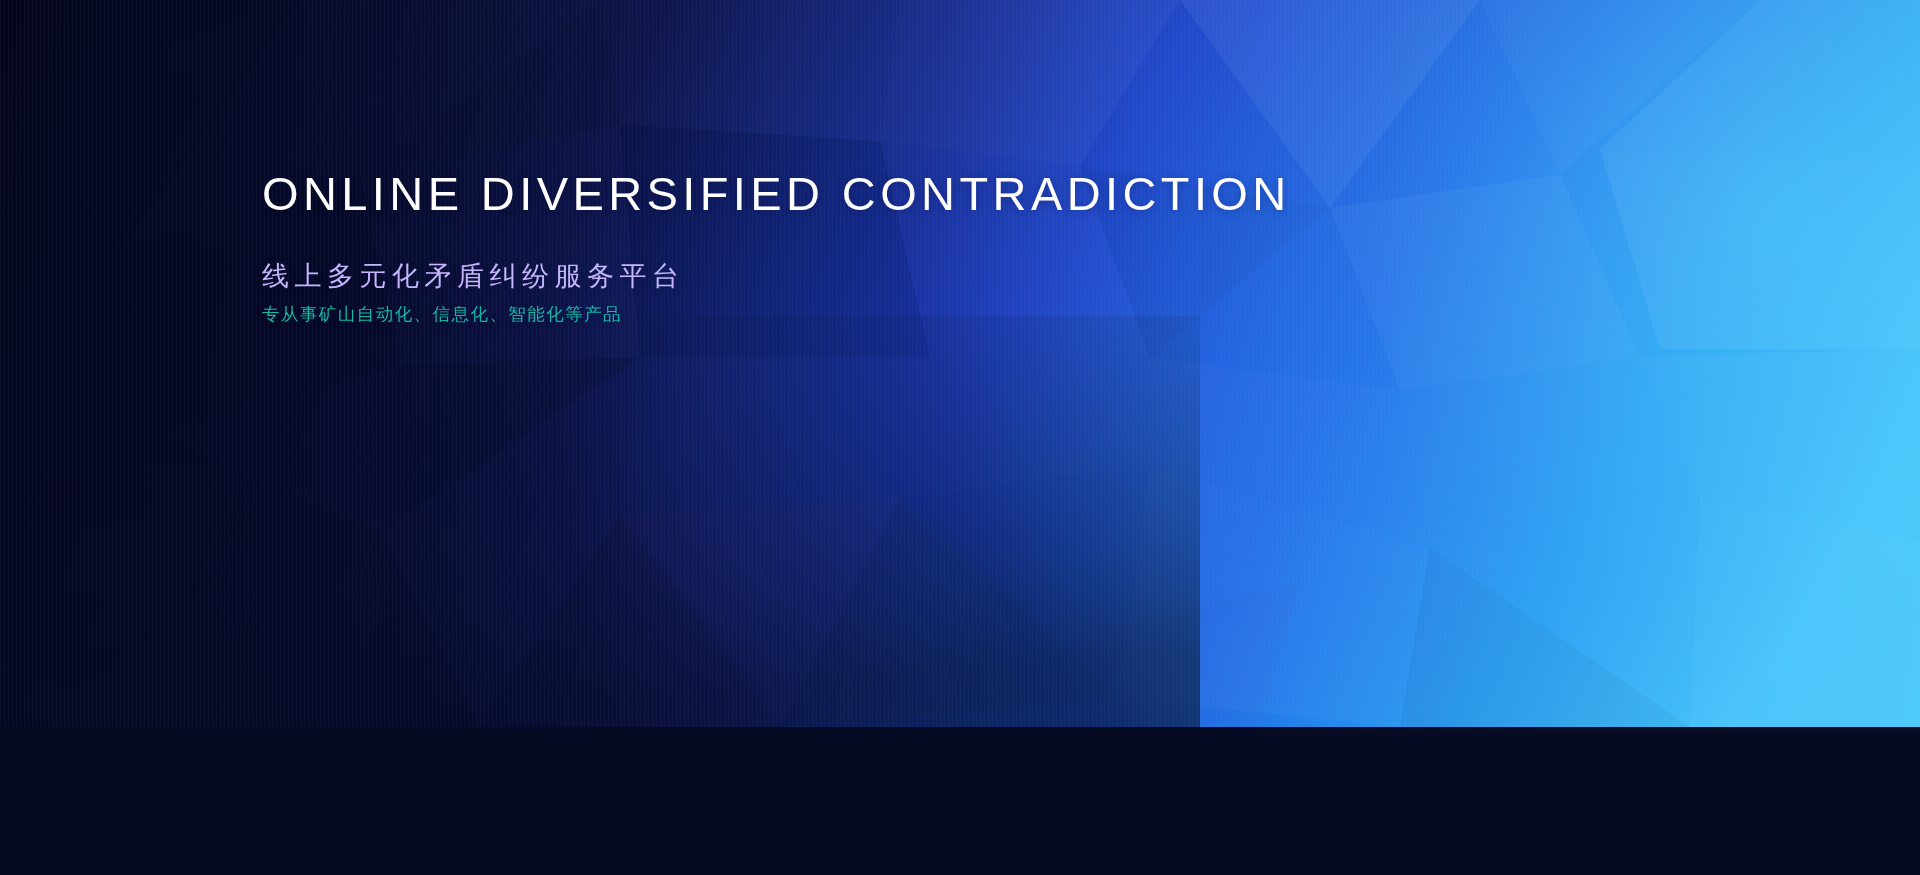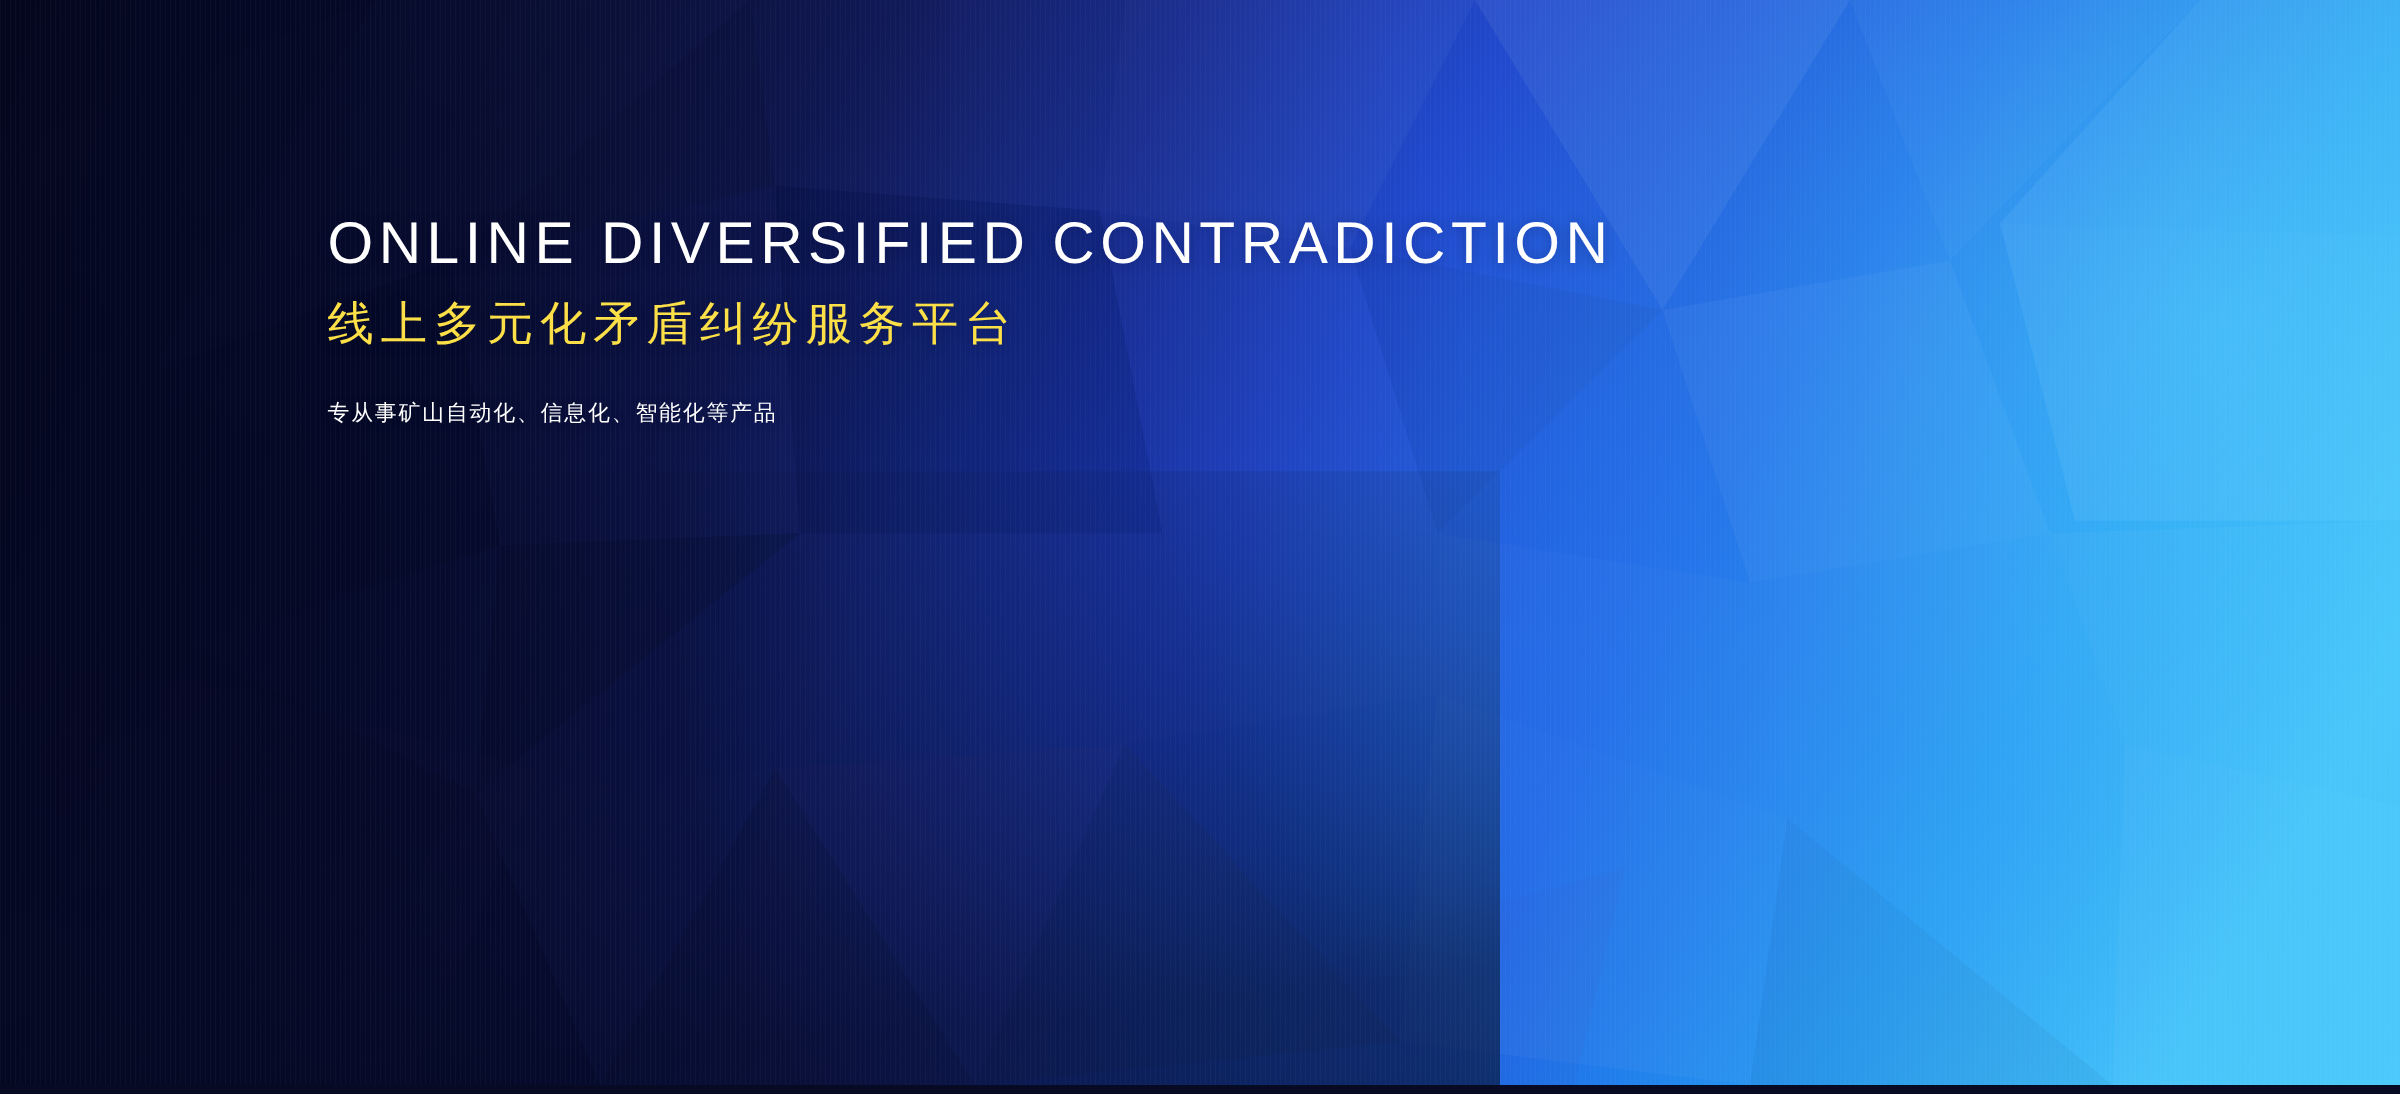--- a/index.html
+++ b/index.html
@@ -10,21 +10,21 @@
     height:875px;
     overflow:hidden;
     background:#060a22;
     font-family:"Liberation Sans","DejaVu Sans",sans-serif;
   }
 
   
   .hero {
     position:relative;
     width:1920px;
-    height:868px;
+    height:727px;
     overflow:hidden;
     background:#0b1140;
   }
 
   .hero-bg {
     position:absolute;
     inset:0;
     width:100%;
     height:100%;
     display:block;
@@ -70,33 +70,32 @@
     font-size:47px;
     line-height:52px;
     font-weight:400;
     letter-spacing:4.4px;
     white-space:nowrap;
     text-shadow:0 1px 10px rgba(0,10,48,0.30);
   }
   .headline-line { display:block; }
 
   .subhead {
-    margin-top:17px;
-    color:#fde047;
-    font-size:37px;
+    margin-top:34px;
+    color:#c4b5fd;
+    font-size:27px;
     line-height:44px;
     font-weight:300;
     letter-spacing:5.5px;
     white-space:nowrap;
     text-shadow:0 1px 10px rgba(0,10,48,0.30);
   }
 
   .blurb {
-    margin-top:33px;
-    color:#ffffff;
+    color:#14b8a6;
     font-size:17.5px;
     line-height:32px;
     font-weight:300;
     letter-spacing:1.45px;
     white-space:nowrap;
     text-shadow:0 1px 8px rgba(0,10,48,0.35);
   }
   .blurb-line { display:block; }
 </style>
 </head>

